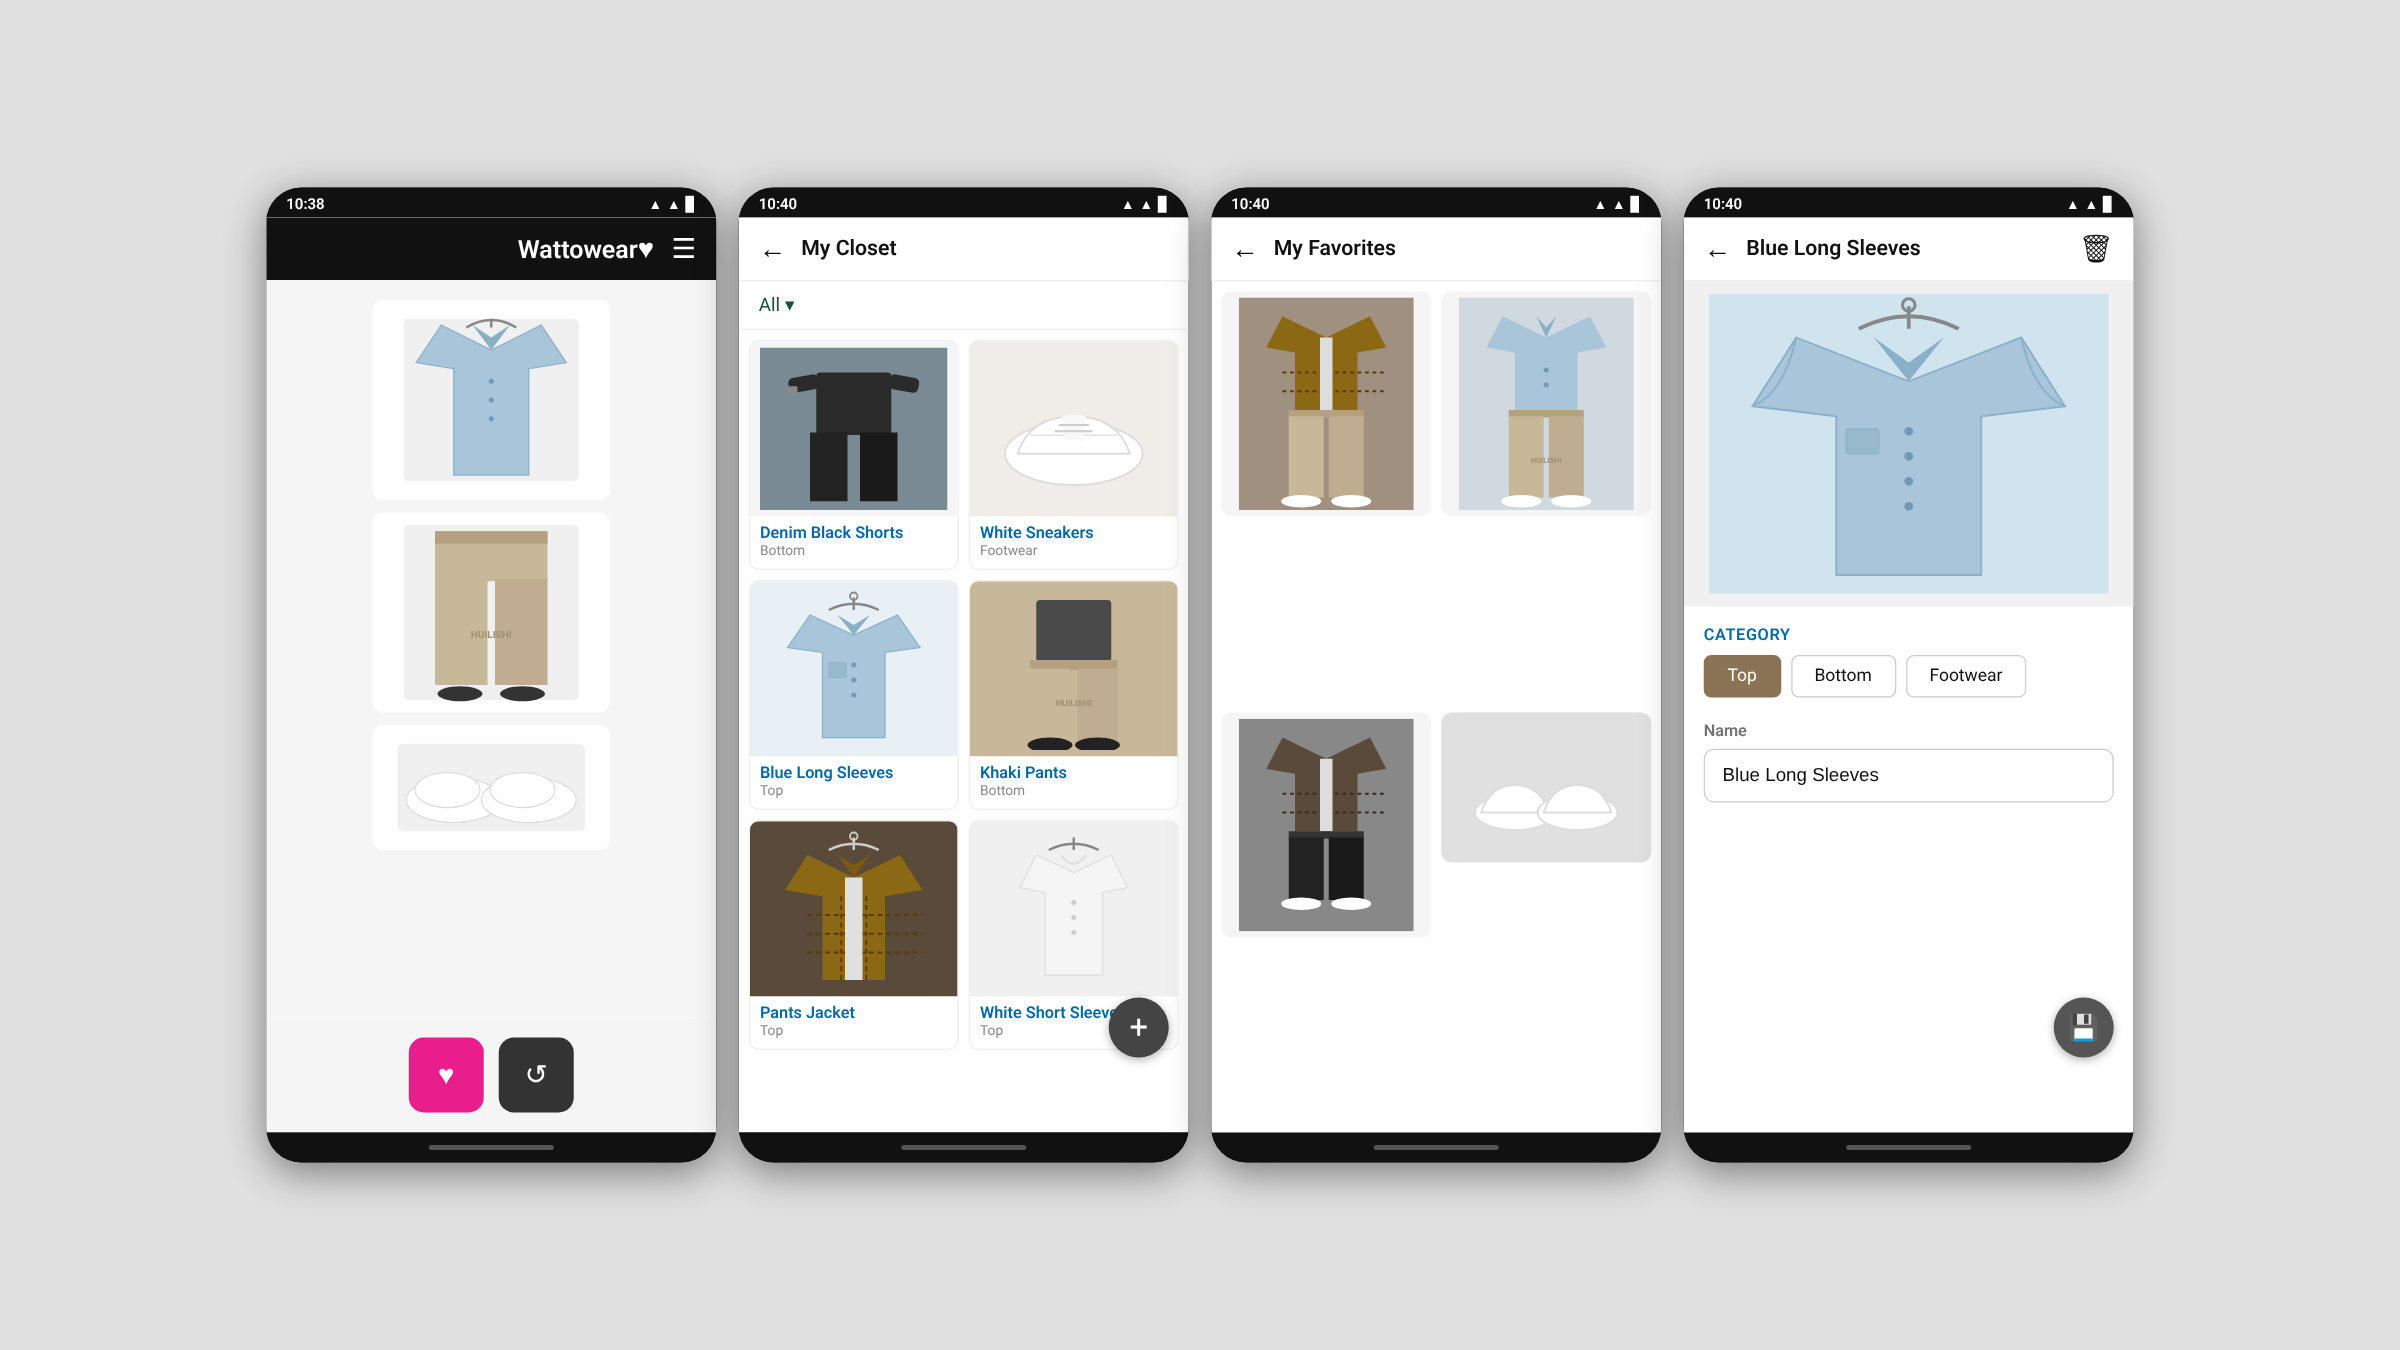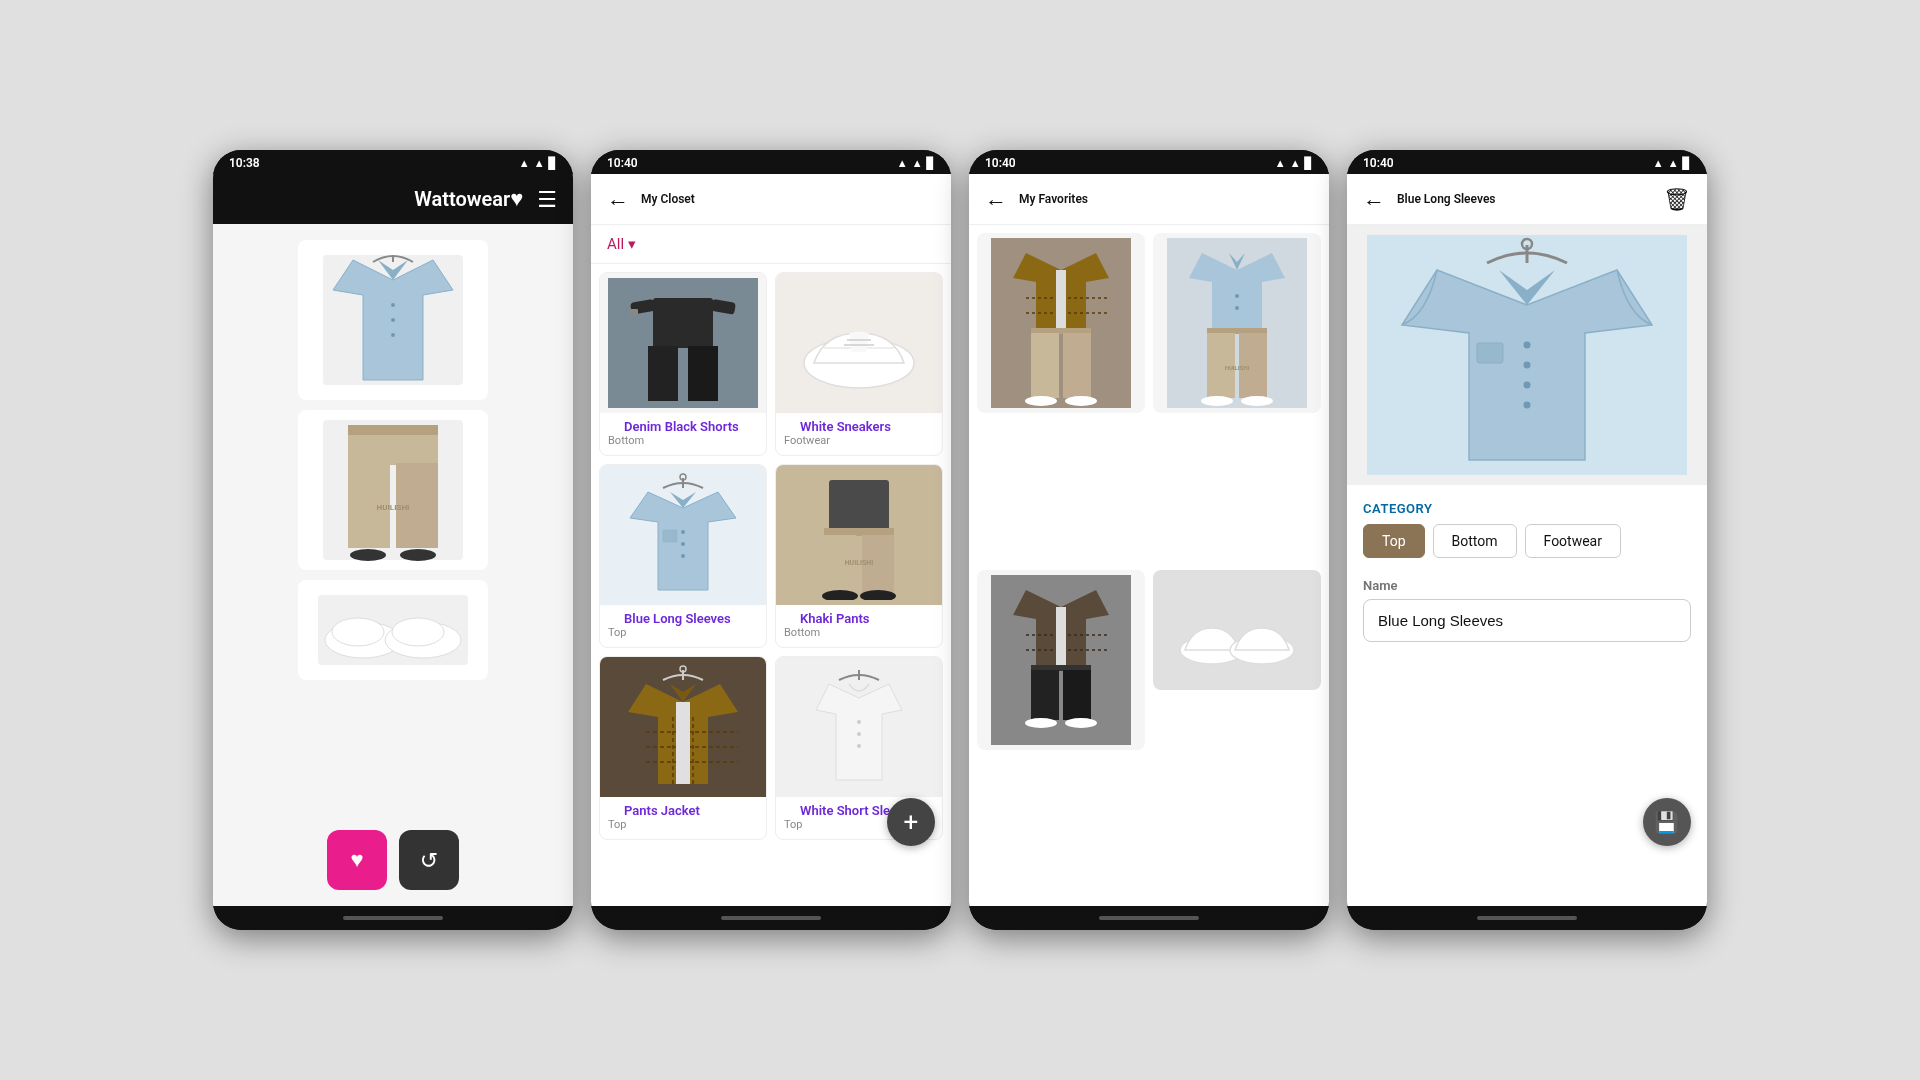--- a/index.html
+++ b/index.html
@@ -146,21 +146,21 @@
       gap: 12px;
       border-bottom: 1px solid #eee;
       flex-shrink: 0;
     }
     .nav-back {
       font-size: 22px;
       cursor: pointer;
       color: #111;
     }
     .nav-title {
-      font-size: 12px;
+      font-size: 17px;
       font-weight: 600;
       flex: 1;
       color: #111;
     }
     .nav-action {
       font-size: 22px;
       cursor: pointer;
       color: #111;
     }
 
@@ -170,21 +170,21 @@
       display: flex;
       align-items: center;
       border-bottom: 1px solid #eee;
       flex-shrink: 0;
     }
     .filter-select {
       display: flex;
       align-items: center;
       gap: 4px;
       font-size: 15px;
-      color: #be185d;
+      color: #14532d;
       cursor: pointer;
     }
     .grid-2col {
       display: grid;
       grid-template-columns: 1fr 1fr;
       gap: 0;
       flex: 1;
       overflow-y: auto;
       padding: 8px;
       gap: 8px;
@@ -205,22 +205,21 @@
       justify-content: center;
       overflow: hidden;
       background: #f5f5f5;
     }
     .clothing-info {
       padding: 6px 8px 8px;
     }
     .clothing-name {
       font-size: 13px;
       font-weight: 600;
-      color: #6d28d9;
-      margin-left: 16px;
+      color: #0369a1;
     }
     .clothing-category {
       font-size: 11px;
       color: #888;
     }
     .fab-add {
       position: absolute;
       bottom: 60px;
       right: 16px;
       width: 48px;

